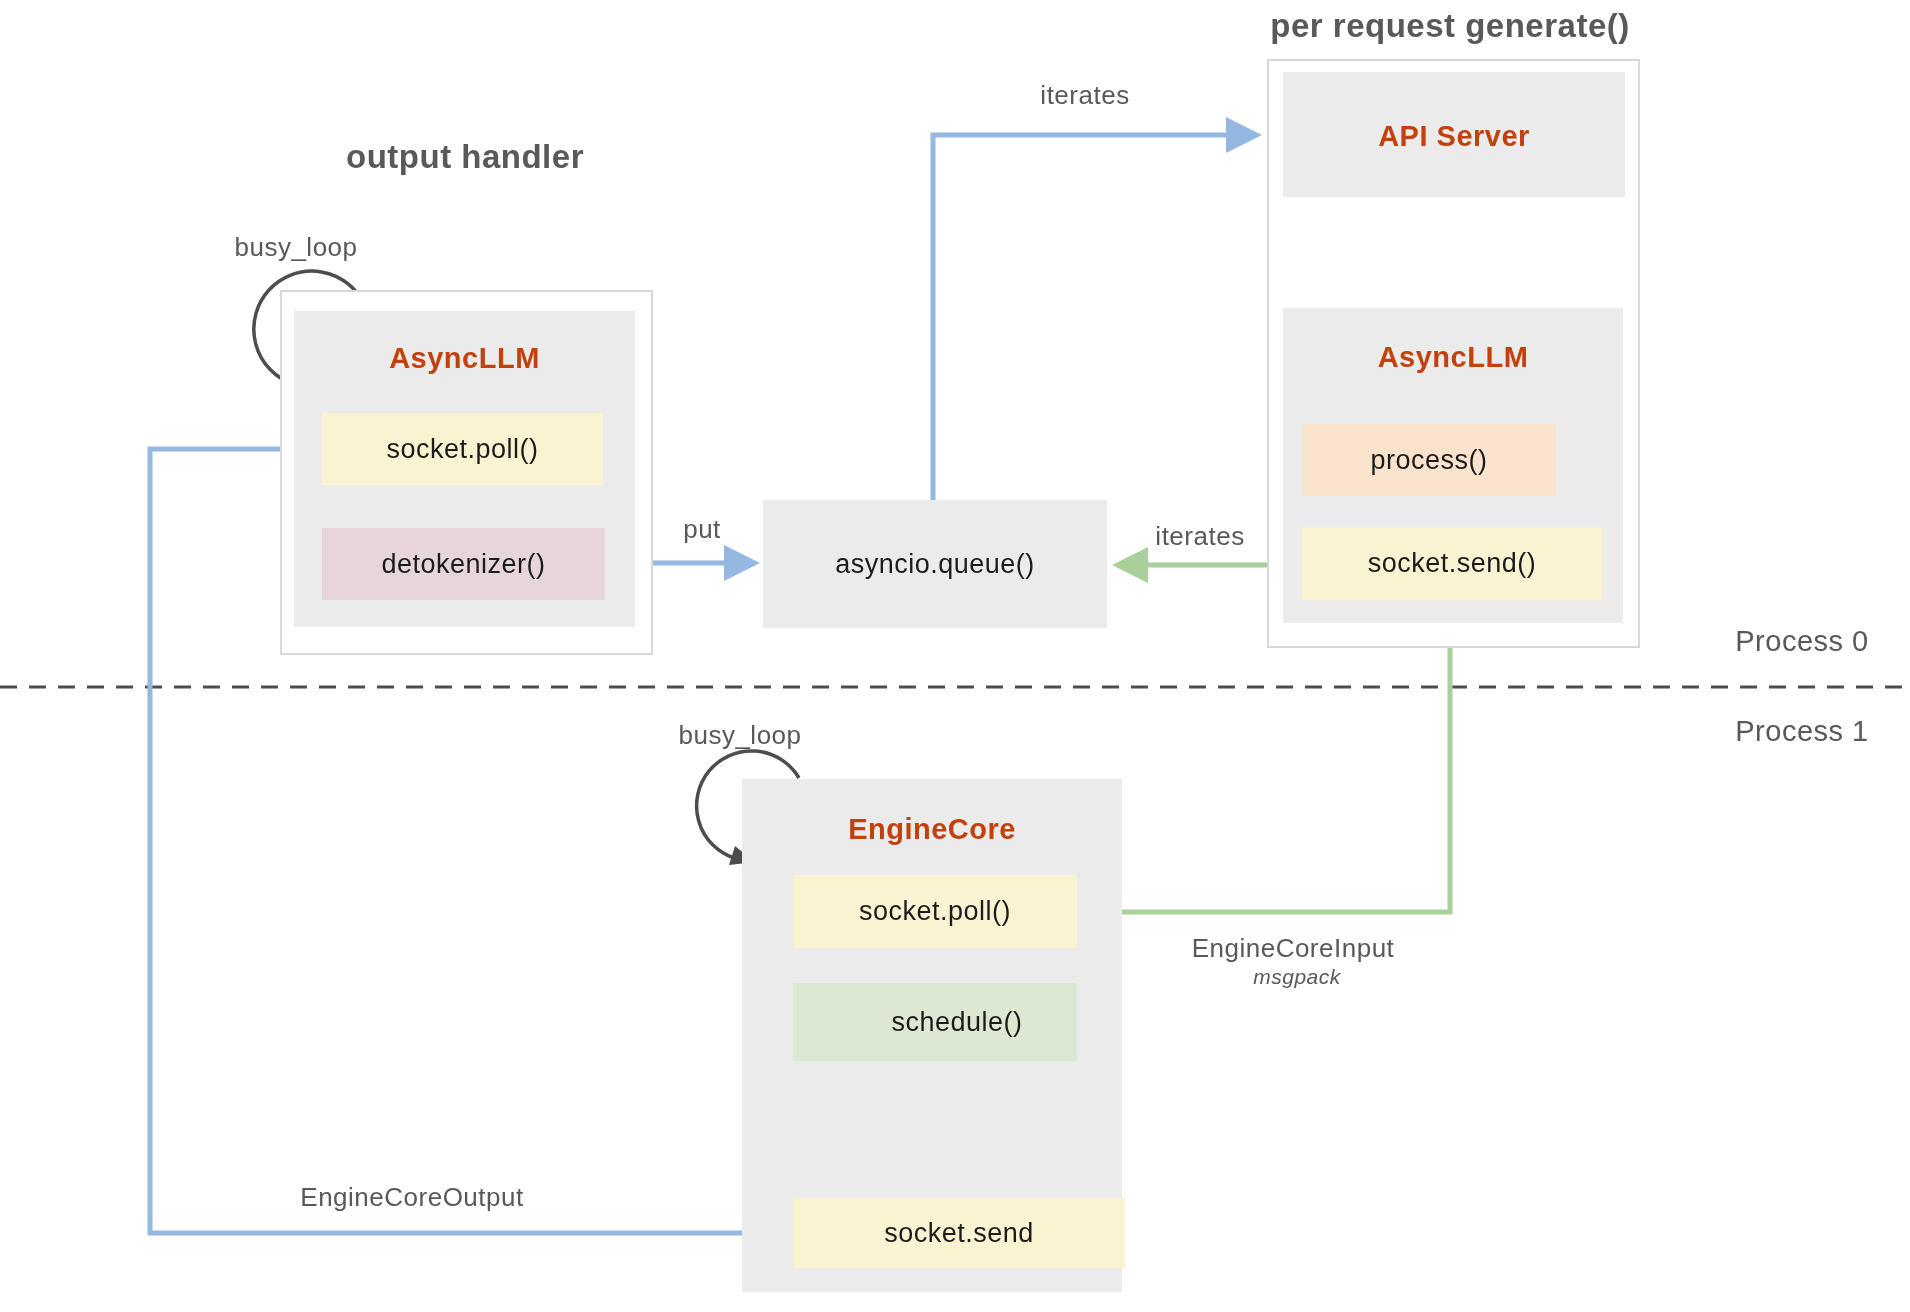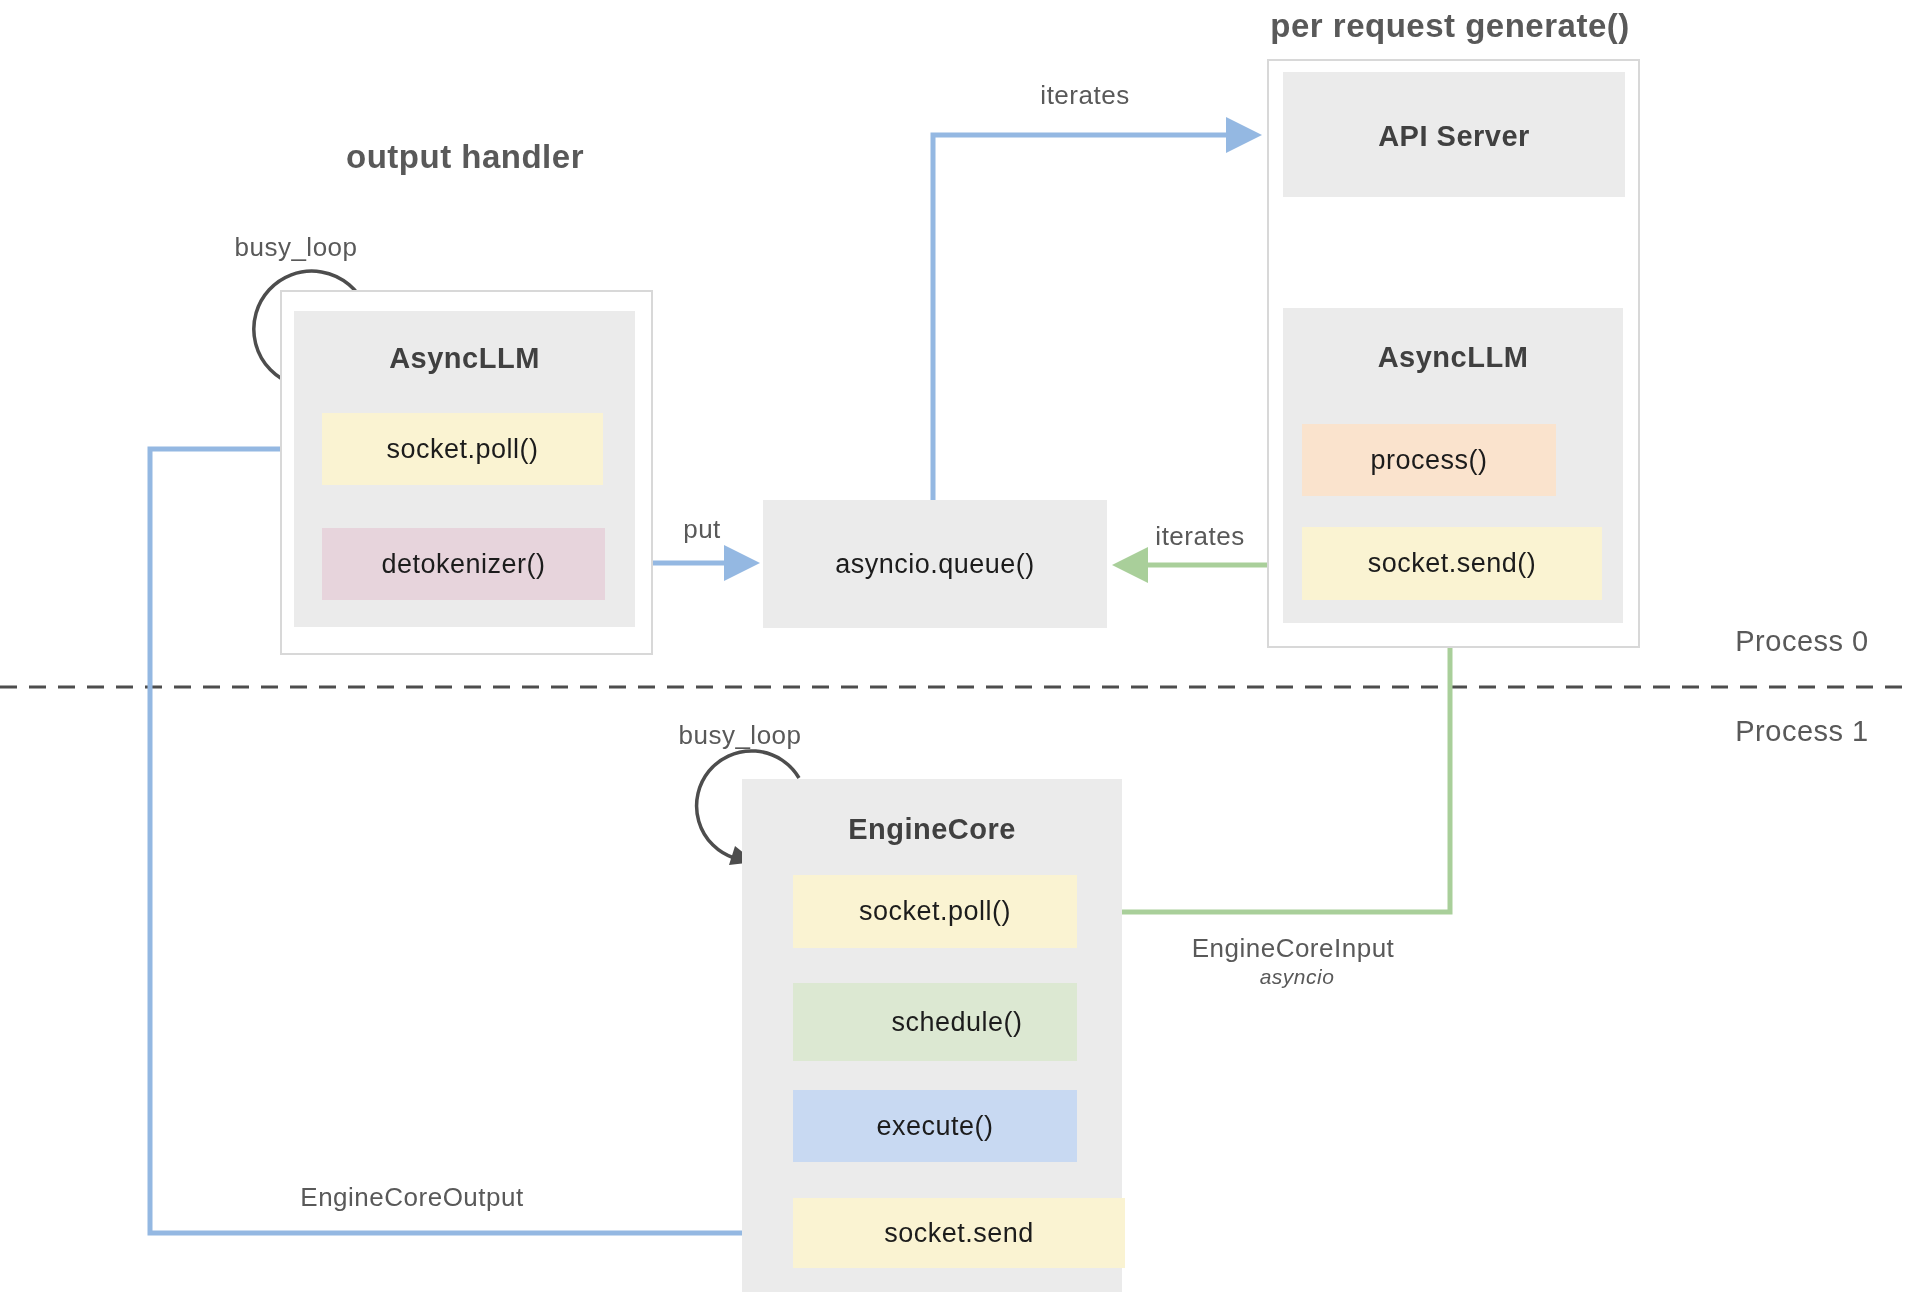--- a/index.html
+++ b/index.html
@@ -13,21 +13,21 @@
   #connectors{position:absolute;left:0;top:0;width:1910px;height:1312px;z-index:1;}
   .node,.lbl{position:absolute;z-index:2;box-sizing:border-box;}
   .outer-frame{background:#ffffff;border:2px solid var(--outer-border);}
   .gray-box{background:var(--box-gray);}
   .item{
     display:flex;align-items:center;justify-content:center;
     font-size:27px;color:var(--text-dark);letter-spacing:0.5px;
   }
   .node-title{
     position:absolute;width:100%;text-align:center;
-    font-weight:bold;font-size:29px;color:#404040;letter-spacing:0.5px;
+    font-weight:bold;font-size:29px;color:#c2410c;letter-spacing:0.5px;
   }
   .lbl{
     color:var(--label-gray);font-size:26px;white-space:nowrap;
     transform:translate(-50%,-50%);letter-spacing:0.5px;
   }
   .lbl.big{font-weight:bold;font-size:33px;color:var(--label-gray);}
   .lbl.proc{font-size:29px;}
   .lbl.small-italic{font-style:italic;font-size:21px;}
   .stroke-blue{stroke:var(--blue-arrow);stroke-width:5;fill:none;}
   .fill-blue{fill:var(--blue-arrow);stroke:none;}
@@ -95,24 +95,23 @@
   <div class="node item" style="left:1302px;top:424px;width:254px;height:72px;background:var(--peach-box);">process()</div>
   <div class="node item" style="left:1302px;top:527px;width:300px;height:73px;background:var(--yellow-box);">socket.send()</div>
 
   <div class="node item gray-box" style="left:763px;top:500px;width:344px;height:128px;">asyncio.queue()</div>
 
   <div class="node gray-box" style="left:742px;top:779px;width:380px;height:513px;">
     <div class="node-title" style="top:34px;">EngineCore</div>
   </div>
   <div class="node item" style="left:793px;top:875px;width:284px;height:73px;background:var(--yellow-box);">socket.poll()</div>
   <div class="node item" style="left:793px;top:983px;width:284px;height:78px;background:var(--green-box);padding-left:44px;">schedule()</div>
-  <div class="node item" style="left:793px;top:1090px;width:284px;height:72px;background:var(--blue-box);">execute()</div>
   <div class="node item" style="left:793px;top:1198px;width:332px;height:70px;background:var(--yellow-box);">socket.send</div>
   <div class="lbl" style="left:740px;top:735px;">busy_loop</div>
 
   <div class="lbl" style="left:1085px;top:95px;">iterates</div>
   <div class="lbl" style="left:702px;top:529px;">put</div>
   <div class="lbl" style="left:1200px;top:536px;">iterates</div>
   <div class="lbl" style="left:1293px;top:948px;">EngineCoreInput</div>
-  <div class="lbl small-italic" style="left:1297px;top:977px;">asyncio</div>
+  <div class="lbl small-italic" style="left:1297px;top:977px;">msgpack</div>
   <div class="lbl" style="left:412px;top:1197px;">EngineCoreOutput</div>
 
 </div>
 
 </body></html>

